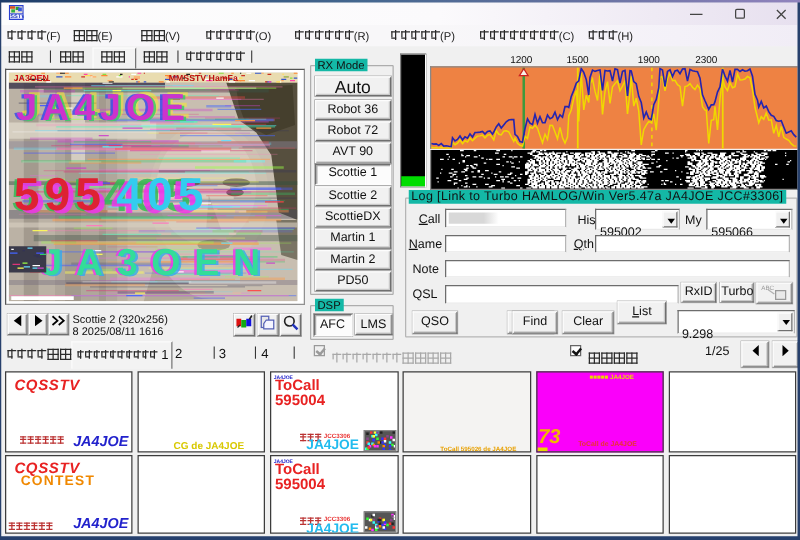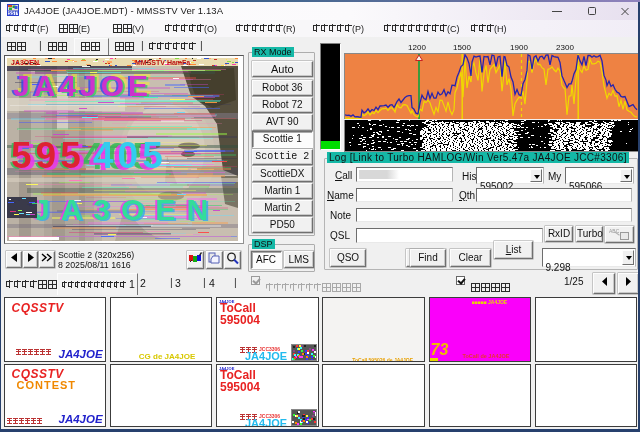--- a/index.html
+++ b/index.html
@@ -87,21 +87,20 @@
   <svg style="position:absolute;left:6px;top:2px;" width="12" height="12" viewBox="0 0 12 12">
 <rect width="12" height="12" fill="#2a3fd0"></rect>
       <rect x="1" y="1" width="10" height="5.5" fill="#e8e2d0"></rect>
 <rect x="1" y="1" width="4" height="2" fill="#d85020"></rect>
       <rect x="5.5" y="1.5" width="3" height="2.5" fill="#28a030"></rect>
 <rect x="2" y="3.5" width="3" height="2.5" fill="#30b040"></rect>
       <rect x="7.5" y="2" width="3" height="3" fill="#3858e0"></rect>
 <rect x="1" y="7" width="10" height="4" fill="#f0f0ff"></rect>
       <text x="1.2" y="10.6" font-size="4.5" font-weight="bold" fill="#2038c0" font-family="Liberation Sans">SSTV</text>
     </svg>
-  <span class="txt">JA4JOE (JA4JOE.MDT) - MMSSTV Ver 1.13A</span>
   <span class="wbtn" style="left:549px;top:0;"><svg width="14" height="18">
         <line x1="2" y1="9.5" x2="12" y2="9.5" stroke="#444" stroke-width="1"></line>
       </svg></span>
   <span class="wbtn" style="left:584px;"><svg width="14" height="18">
         <rect x="3.5" y="5.5" width="7" height="7" fill="none" stroke="#444" stroke-width="1" rx="1"></rect>
       </svg></span>
   <span class="wbtn" style="left:617px;"><svg width="14" height="18">
         <path d="M3.5 6 L10.5 13 M10.5 6 L3.5 13" stroke="#444" stroke-width="1"></path>
       </svg></span>
 </div>
@@ -530,26 +529,26 @@
         <rect x="1" y="144" width="6" height="1" fill="#4466ff"></rect>
         <rect x="15" y="140" width="4" height="1" fill="#66ddff"></rect>
         <rect x="12" y="155" width="5" height="1" fill="#66ddff"></rect>
         <rect x="22" y="147" width="4" height="1" fill="#333355"></rect>
         <rect x="2" y="179" width="50" height="3" fill="#ffffff"></rect>
       </svg></div>
   </div>
 <div class="gb" style="left:248px;top:52px;width:67px;height:184px;">
     <span class="lbl">RX Mode</span>
   </div>
-<div class="btn" style="left:251.5px;top:60.5px;width:61.5px;height:16px;font-size:11px;line-height:14px;text-align:center;">Auto</div>
+<div class="btn" style="left:251.5px;top:60.5px;width:61.5px;height:16px;font-size:14px;line-height:14px;text-align:center;">Auto</div>
 <div class="btn" style="left:251.5px;top:80.0px;width:61.5px;height:16.3px;font-size:10px;line-height:14.3px;">Robot 36</div>
 <div class="btn" style="left:251.5px;top:97.2px;width:61.5px;height:16.3px;font-size:10px;line-height:14.3px;">Robot 72</div>
 <div class="btn" style="left:251.5px;top:114.3px;width:61.5px;height:16.3px;font-size:10px;line-height:14.3px;">AVT 90</div>
 <div class="btn pressed" style="left:251.5px;top:131.4px;width:61.5px;height:16.3px;font-size:10px;line-height:14.3px;">Scottie 1</div>
-<div class="btn" style="left:251.5px;top:148.6px;width:61.5px;height:16.3px;font-size:10px;line-height:14.3px;font-family:Liberation Mono, monospace;">Scottie 2</div>
+<div class="btn" style="left:251.5px;top:148.6px;width:61.5px;height:16.3px;font-size:10px;line-height:14.3px;">Scottie 2</div>
 <div class="btn" style="left:251.5px;top:165.8px;width:61.5px;height:16.3px;font-size:10px;line-height:14.3px;">ScottieDX</div>
 <div class="btn" style="left:251.5px;top:182.9px;width:61.5px;height:16.3px;font-size:10px;line-height:14.3px;">Martin 1</div>
 <div class="btn" style="left:251.5px;top:200.0px;width:61.5px;height:16.3px;font-size:10px;line-height:14.3px;">Martin 2</div>
 <div class="btn" style="left:251.5px;top:217.2px;width:61.5px;height:16.3px;font-size:10px;line-height:14.3px;">PD50</div>
 <div class="gb" style="left:248px;top:243.5px;width:67px;height:28.5px;">
     <span class="lbl">DSP</span>
   </div>
 <div class="btn pressed" style="left:250.5px;top:250.5px;width:31px;height:18px;font-size:10px;line-height:16px;">AFC</div>
 <div class="btn" style="left:284px;top:251px;width:29.5px;height:17px;font-size:10px;line-height:15px;">LMS</div>
 <div class="ab" id="meter">

